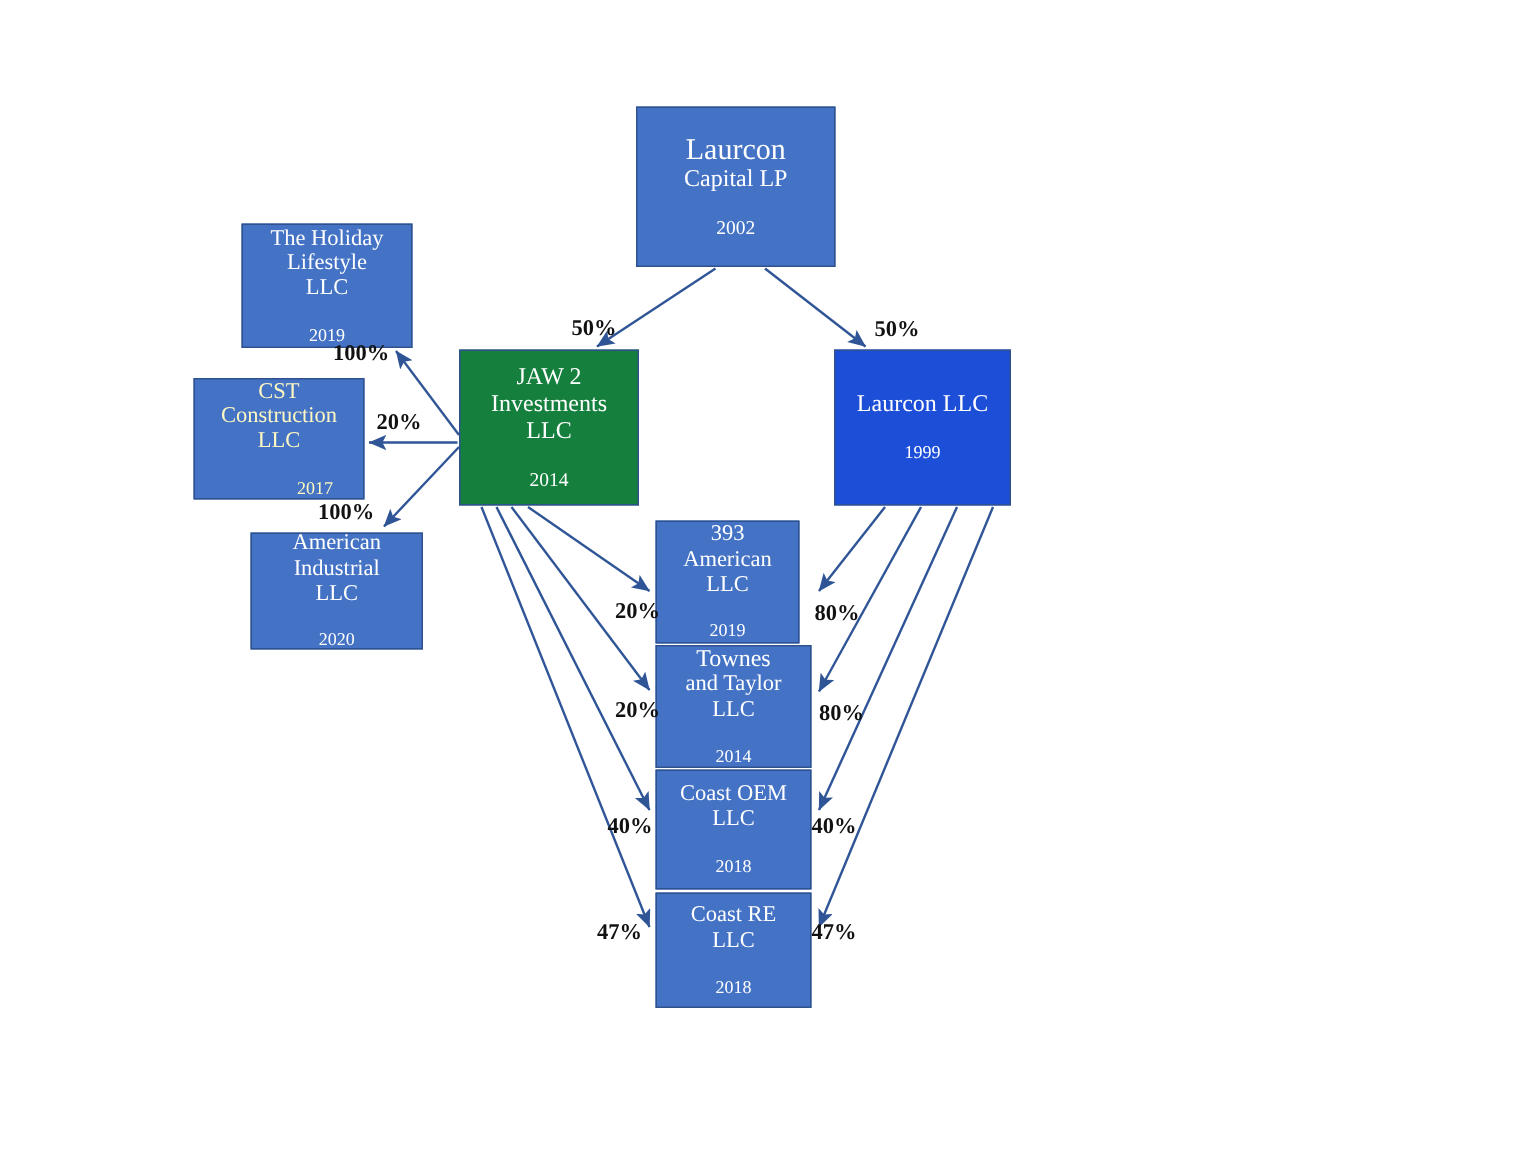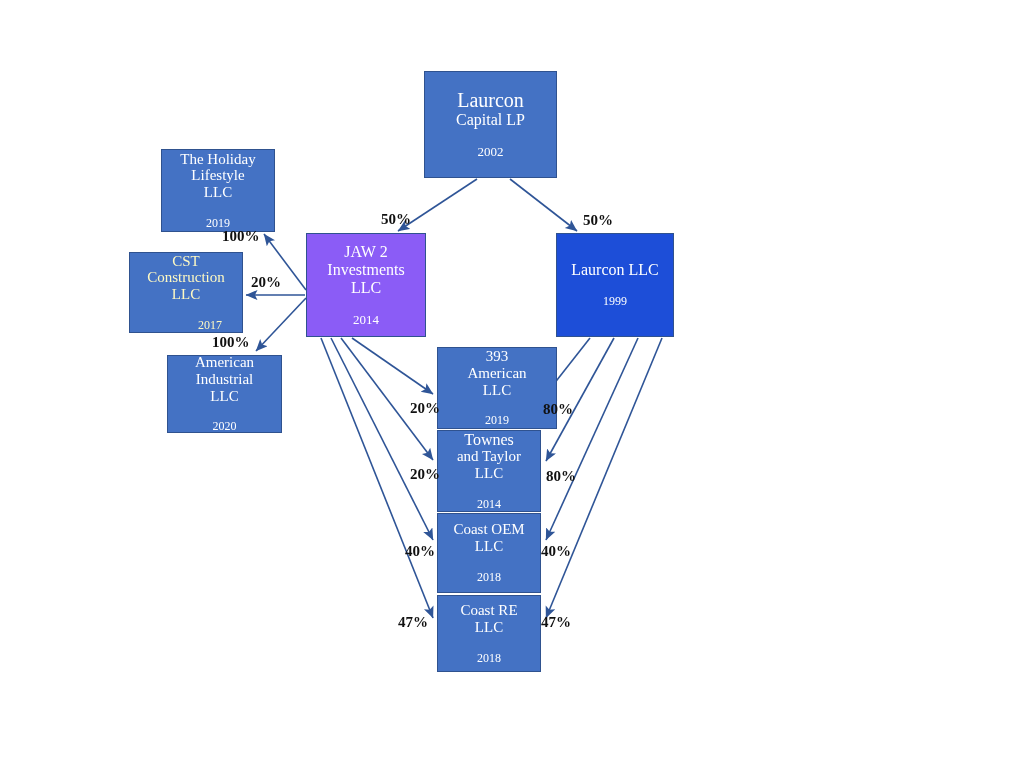--- a/index.html
+++ b/index.html
@@ -119,31 +119,31 @@
         <span class="nm" style="font-size: 15px;">Construction</span>
         <span class="nm" style="font-size: 15px;">LLC</span>
         <span class="yr" style="font-size: 12px; padding-left: 48px;">2017</span>
       </div>
       <div class="node" style="left: 167px; top: 355px; width: 115px; height: 78px; background: rgb(68, 114, 196); border-color: rgb(47, 82, 143); color: rgb(255, 255, 255);">
         <span class="nm" style="font-size: 15px;">American</span>
         <span class="nm" style="font-size: 15px;">Industrial</span>
         <span class="nm" style="font-size: 15px;">LLC</span>
         <span class="yr" style="font-size: 12px;">2020</span>
       </div>
-      <div class="node" style="left: 306px; top: 233px; width: 120px; height: 104px; background: #8b5cf6; border-color: rgb(47, 82, 143); color: rgb(255, 255, 255);">
+      <div class="node" style="left: 306px; top: 233px; width: 120px; height: 104px; background: #15803d; border-color: rgb(47, 82, 143); color: rgb(255, 255, 255);">
         <span class="nm" style="font-size: 16px;">JAW 2</span>
         <span class="nm" style="font-size: 16px;">Investments</span>
         <span class="nm" style="font-size: 16px;">LLC</span>
         <span class="yr" style="font-size: 13px;">2014</span>
       </div>
       <div class="node" style="left: 556px; top: 233px; width: 118px; height: 104px; background: #1d4ed8; border-color: rgb(47, 82, 143); color: rgb(255, 255, 255);">
         <span class="nm" style="font-size: 16px;">Laurcon LLC</span>
         <span class="yr" style="font-size: 12px;">1999</span>
       </div>
-      <div class="node" style="left: 437px; top: 347px; width: 120px; height: 82px; background: rgb(68, 114, 196); border-color: rgb(47, 82, 143); color: rgb(255, 255, 255);">
+      <div class="node" style="left: 437px; top: 347px; width: 96px; height: 82px; background: rgb(68, 114, 196); border-color: rgb(47, 82, 143); color: rgb(255, 255, 255);">
         <span class="nm" style="font-size: 15px;">393</span>
         <span class="nm" style="font-size: 15px;">American</span>
         <span class="nm" style="font-size: 15px;">LLC</span>
         <span class="yr" style="font-size: 12px;">2019</span>
       </div>
       <div class="node" style="left: 437px; top: 430px; width: 104px; height: 82px; background: rgb(68, 114, 196); border-color: rgb(47, 82, 143); color: rgb(255, 255, 255);">
         <span class="nm" style="font-size: 16px;">Townes</span>
         <span class="nm" style="font-size: 15px;">and Taylor</span>
         <span class="nm" style="font-size: 15px;">LLC</span>
         <span class="yr" style="font-size: 12px;">2014</span>

